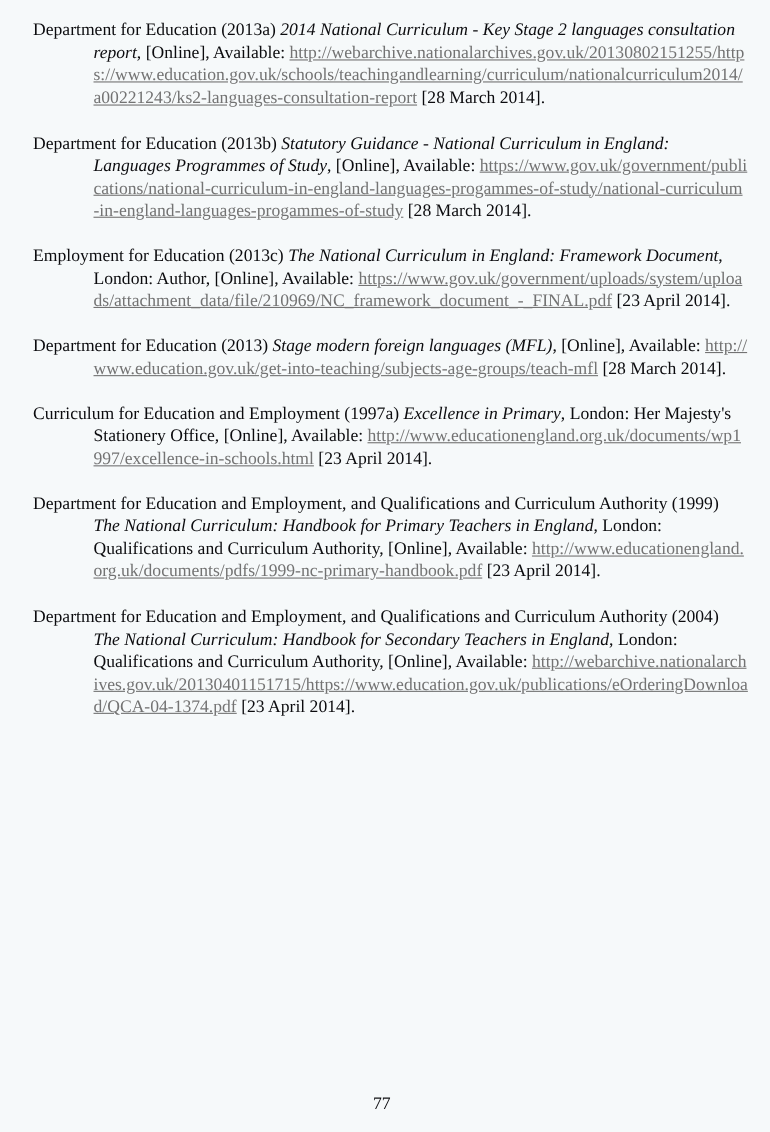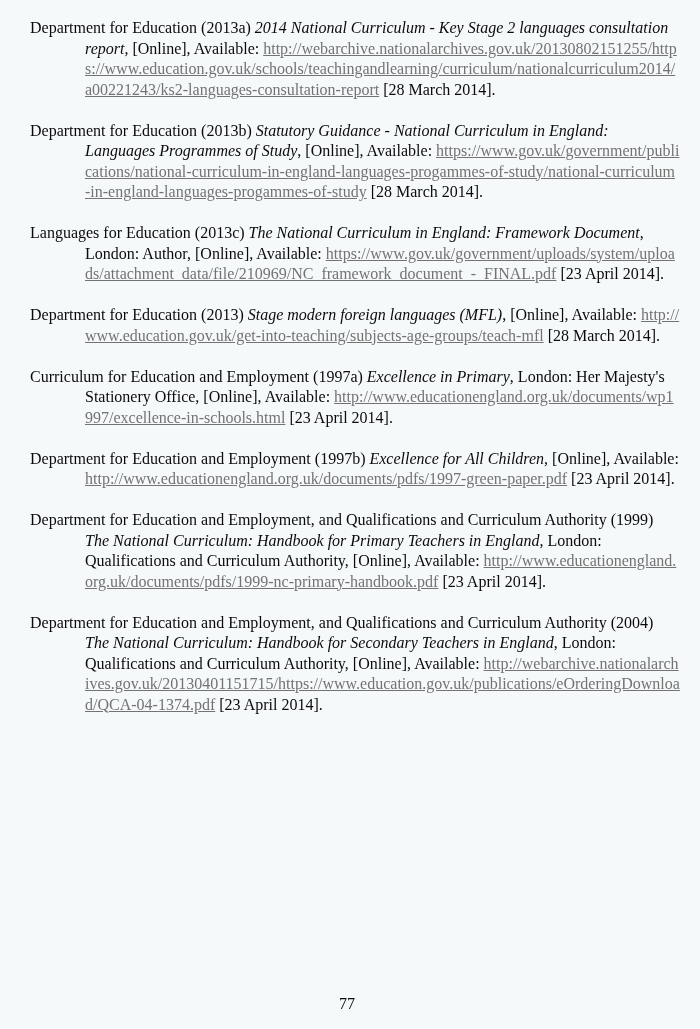--- a/index.html
+++ b/index.html
@@ -36,21 +36,20 @@
     text-align: center;
     text-indent: 0;
   }
 </style>
 </head>
 <body>
 
 <main>
     <p class="ref"><span>Department for Education (2013a) </span><em>2014 National Curriculum - Key Stage 2 languages consultation report</em><span>, [Online], Available: </span><a href="#">http://webarchive.nationalarchives.gov.uk/20130802151255/https://www.education.gov.uk/schools/teachingandlearning/curriculum/nationalcurriculum2014/a00221243/ks2-languages-consultation-report</a><span> [28 March 2014].</span></p>
     <p class="ref"><span>Department for Education (2013b) </span><em>Statutory Guidance - National Curriculum in England: Languages Programmes of Study</em><span>, [Online], Available: </span><a href="#">https://www.gov.uk/government/publications/national-curriculum-in-england-languages-progammes-of-study/national-curriculum-in-england-languages-progammes-of-study</a><span> [28 March 2014].</span></p>
-    <p class="ref"><span>Languages for Education (2013c) </span><em>The National Curriculum in England: Framework Document</em><span>, London: Author, [Online], Available: </span><a href="#">https://www.gov.uk/government/uploads/system/uploads/attachment_data/file/210969/NC_framework_document_-_FINAL.pdf</a><span> [23 April 2014].</span></p>
+    <p class="ref"><span>Employment for Education (2013c) </span><em>The National Curriculum in England: Framework Document</em><span>, London: Author, [Online], Available: </span><a href="#">https://www.gov.uk/government/uploads/system/uploads/attachment_data/file/210969/NC_framework_document_-_FINAL.pdf</a><span> [23 April 2014].</span></p>
     <p class="ref"><span>Department for Education (2013) </span><em>Stage modern foreign languages (MFL)</em><span>, [Online], Available: </span><a href="#">http://www.education.gov.uk/get-into-teaching/subjects-age-groups/teach-mfl</a><span> [28 March 2014].</span></p>
     <p class="ref"><span>Curriculum for Education and Employment (1997a) </span><em>Excellence in Primary</em><span>, London: Her Majesty's Stationery Office, [Online], Available: </span><a href="#">http://www.educationengland.org.uk/documents/wp1997/excellence-in-schools.html</a><span> [23 April 2014].</span></p>
-    <p class="ref"><span>Department for Education and Employment (1997b) </span><em>Excellence for All Children</em><span>, [Online], Available: </span><a href="#">http://www.educationengland.org.uk/documents/pdfs/1997-green-paper.pdf</a><span> [23 April 2014].</span></p>
     <p class="ref"><span>Department for Education and Employment, and Qualifications and Curriculum Authority (1999) </span><em>The National Curriculum: Handbook for Primary Teachers in England</em><span>, London: Qualifications and Curriculum Authority, [Online], Available: </span><a href="#">http://www.educationengland.org.uk/documents/pdfs/1999-nc-primary-handbook.pdf</a><span> [23 April 2014].</span></p>
     <p class="ref"><span>Department for Education and Employment, and Qualifications and Curriculum Authority (2004) </span><em>The National Curriculum: Handbook for Secondary Teachers in England</em><span>, London: Qualifications and Curriculum Authority, [Online], Available: </span><a href="#">http://webarchive.nationalarchives.gov.uk/20130401151715/https://www.education.gov.uk/publications/eOrderingDownload/QCA-04-1374.pdf</a><span> [23 April 2014].</span></p>
   </main>
 
 <div class="page-number">77</div>
 
 </body></html>

